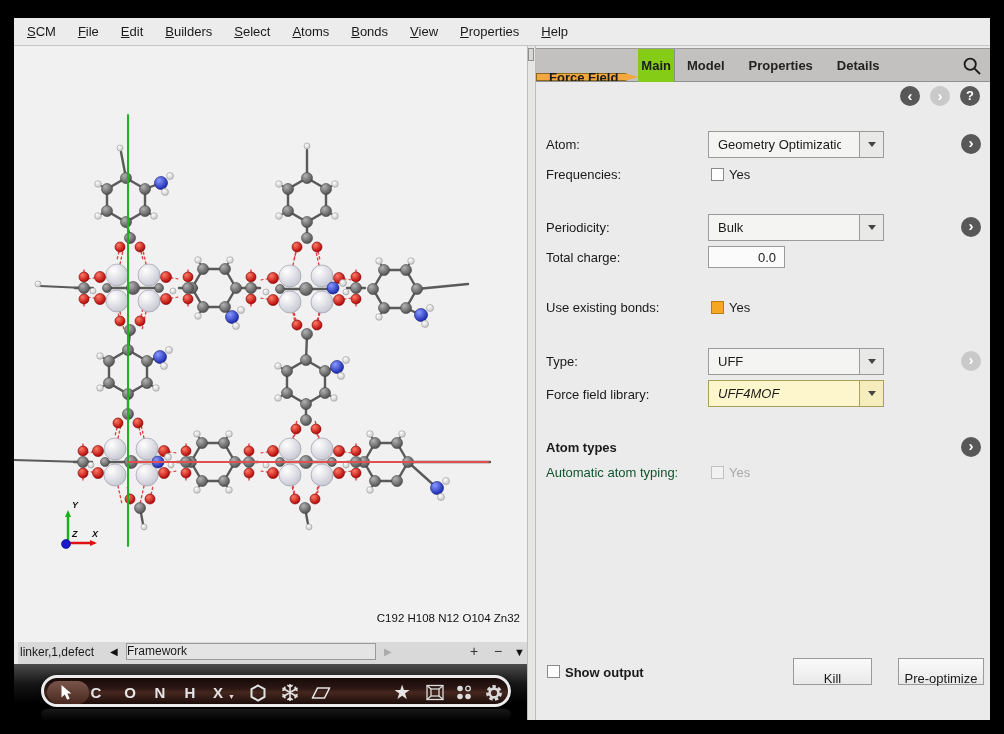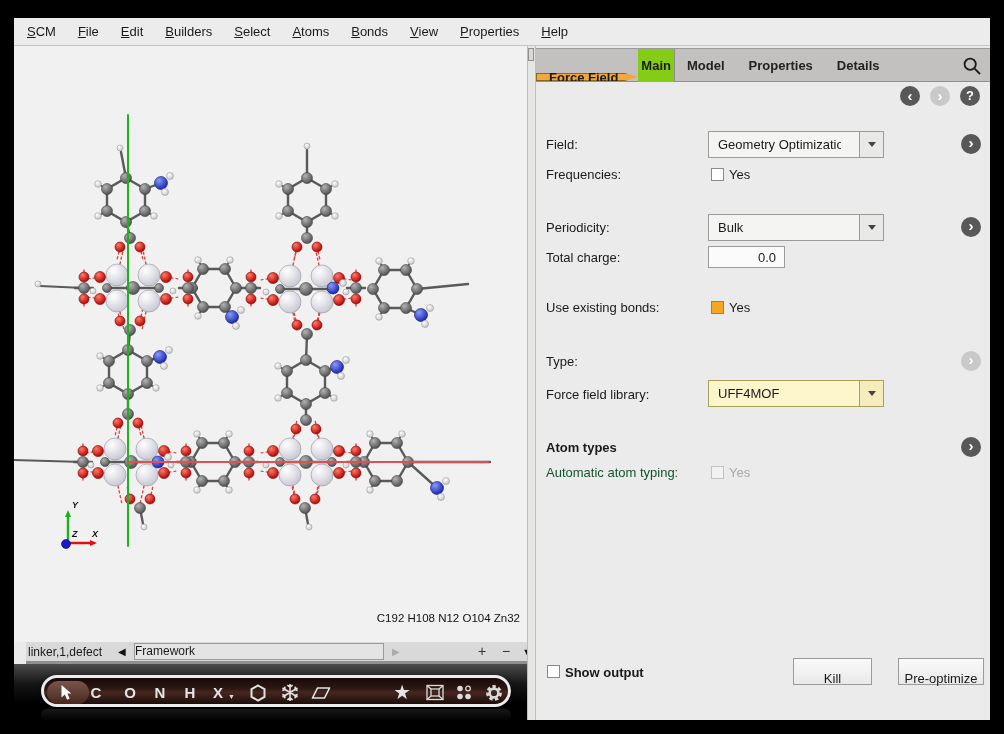--- a/index.html
+++ b/index.html
@@ -12,21 +12,21 @@
   .menubar .mitem{padding:0 11px;font-size:13px;color:#1a1a1a;line-height:27px;cursor:default;}
 
   
   .main{position:absolute;left:0;top:28px;width:976px;height:674px;}
   .viewer-col{position:absolute;left:0;top:0;width:513px;height:674px;}
   .viewport{position:absolute;left:0;top:0;width:513px;height:596px;background:#f1f1f1;}
   .sash{position:absolute;left:513px;top:0;width:9px;height:674px;background:#e6e6e4;border-left:1px solid #bdbdbd;border-right:1px solid #bdbdbd;}
   .sash .handle{position:absolute;left:0px;top:2px;width:6px;height:13px;background:#d8d8d6;border:1px solid #8f8f8f;}
 
   
-  .model-tabbar{position:absolute;left:12px;top:596px;width:513px;height:22px;background:#d9d9d9;border-bottom:3px solid #8f8f8f;font-size:12px;color:#1a1a1a;}
+  .model-tabbar{position:absolute;left:4px;top:596px;width:513px;height:36px;background:#d9d9d9;border-bottom:3px solid #8f8f8f;font-size:12px;color:#1a1a1a;}
   .mt-left{position:absolute;left:2px;top:0;width:86px;overflow:hidden;white-space:nowrap;line-height:20px;}
   .mt-prev{position:absolute;left:92px;top:0;line-height:20px;font-size:10px;color:#111;}
   .mt-active{position:absolute;left:108px;top:1px;width:250px;height:17px;background:#e4e4e4;border:1px solid #9a9a9a;text-align:left;line-height:15px;}
   .mt-next{position:absolute;left:366px;top:0;line-height:20px;font-size:10px;color:#aaa;}
   .mt-add{position:absolute;left:452px;top:0;line-height:19px;font-size:14px;color:#333;}
   .mt-del{position:absolute;left:476px;top:0;line-height:19px;font-size:14px;color:#333;}
   .mt-menu{position:absolute;left:496px;top:0;line-height:20px;font-size:11px;color:#111;}
 
   
   .atom-toolbar{position:absolute;left:0;top:618px;width:513px;height:56px;
@@ -62,21 +62,21 @@
   .navcircle .q{display:block;line-height:20px;font-size:13px;}
 
   .flabel{position:absolute;left:10px;white-space:nowrap;}
   .flabel.bold{font-weight:bold;}
   .flabel.disabled{color:#14532d;}
 
   .dropdown{position:absolute;left:172px;width:176px;height:27px;border:1px solid #9a9a9a;background:#f4f4f3;display:flex;gap:18px;}
   .dropdown .val{flex:1;padding:5px 0 0 9px;white-space:nowrap;overflow:hidden;}
   .dropdown .dd-btn{width:24px;border-left:1px solid #9a9a9a;background:#e9e9e8;display:flex;align-items:center;justify-content:center;}
   .dd-tri{width:0;height:0;border-left:4px solid transparent;border-right:4px solid transparent;border-top:5px solid #444;}
-  .dropdown.hl{background:#fdf6cd;border-color:#a8a058;}
+  .dropdown.hl{background:#fdf6cd;border-color:#a8a058;font-style:italic;}
   .dropdown.hl .dd-btn{background:#f6edbe;border-left-color:#a8a058;}
 
   .textinput{position:absolute;left:172px;width:77px;height:22px;border:1px solid #9a9a9a;background:#fbfbfb;
     text-align:right;padding:3px 8px 0 0;}
 
   .checkbox{position:absolute;left:175px;width:13px;height:13px;border:1px solid #8a8a8a;background:#fff;}
   .checkbox.checked{background:#f5a623;border-color:#b97d14;}
   .checkbox.disabled{border-color:#c2c2c2;background:#f2f2f2;}
   .cblabel{position:absolute;left:193px;white-space:nowrap;}
   .cblabel.disabled{color:#a9a9a9;}
@@ -587,21 +587,21 @@
       <div class="navcircle" style="left:364px;top:40px">
           <span class="g">‹</span>
         </div>
       <div class="navcircle disabled" style="left:394px;top:40px">
           <span class="g">›</span>
         </div>
       <div class="navcircle" style="left:424px;top:40px">
           <span class="q">?</span>
         </div>
 
-      <div class="flabel" style="top:91px">Field:</div>
+      <div class="flabel" style="top:91px">Atom:</div>
       <div class="dropdown" style="top:85px">
         <span class="val">Geometry Optimizatio</span>
         <span class="dd-btn">
             <span class="dd-tri"></span>
           </span>
       </div>
       <div class="detail-circle" style="top:88px">
           <span class="g">›</span>
         </div>
 
@@ -621,20 +621,26 @@
         </div>
 
       <div class="flabel" style="top:204px">Total charge:</div>
       <div class="textinput" style="top:200px">0.0</div>
 
       <div class="flabel" style="top:254px">Use existing bonds:</div>
       <div class="checkbox checked" style="top:255px"></div>
       <div class="cblabel" style="top:254px">Yes</div>
 
       <div class="flabel" style="top:308px">Type:</div>
+      <div class="dropdown" style="top:302px">
+        <span class="val">UFF</span>
+        <span class="dd-btn">
+            <span class="dd-tri"></span>
+          </span>
+      </div>
       <div class="detail-circle disabled" style="top:305px">
           <span class="g">›</span>
         </div>
 
       <div class="flabel" style="top:341px">Force field library:</div>
       <div class="dropdown hl" style="top:334px">
         <span class="val">UFF4MOF</span>
         <span class="dd-btn">
             <span class="dd-tri"></span>
           </span>

